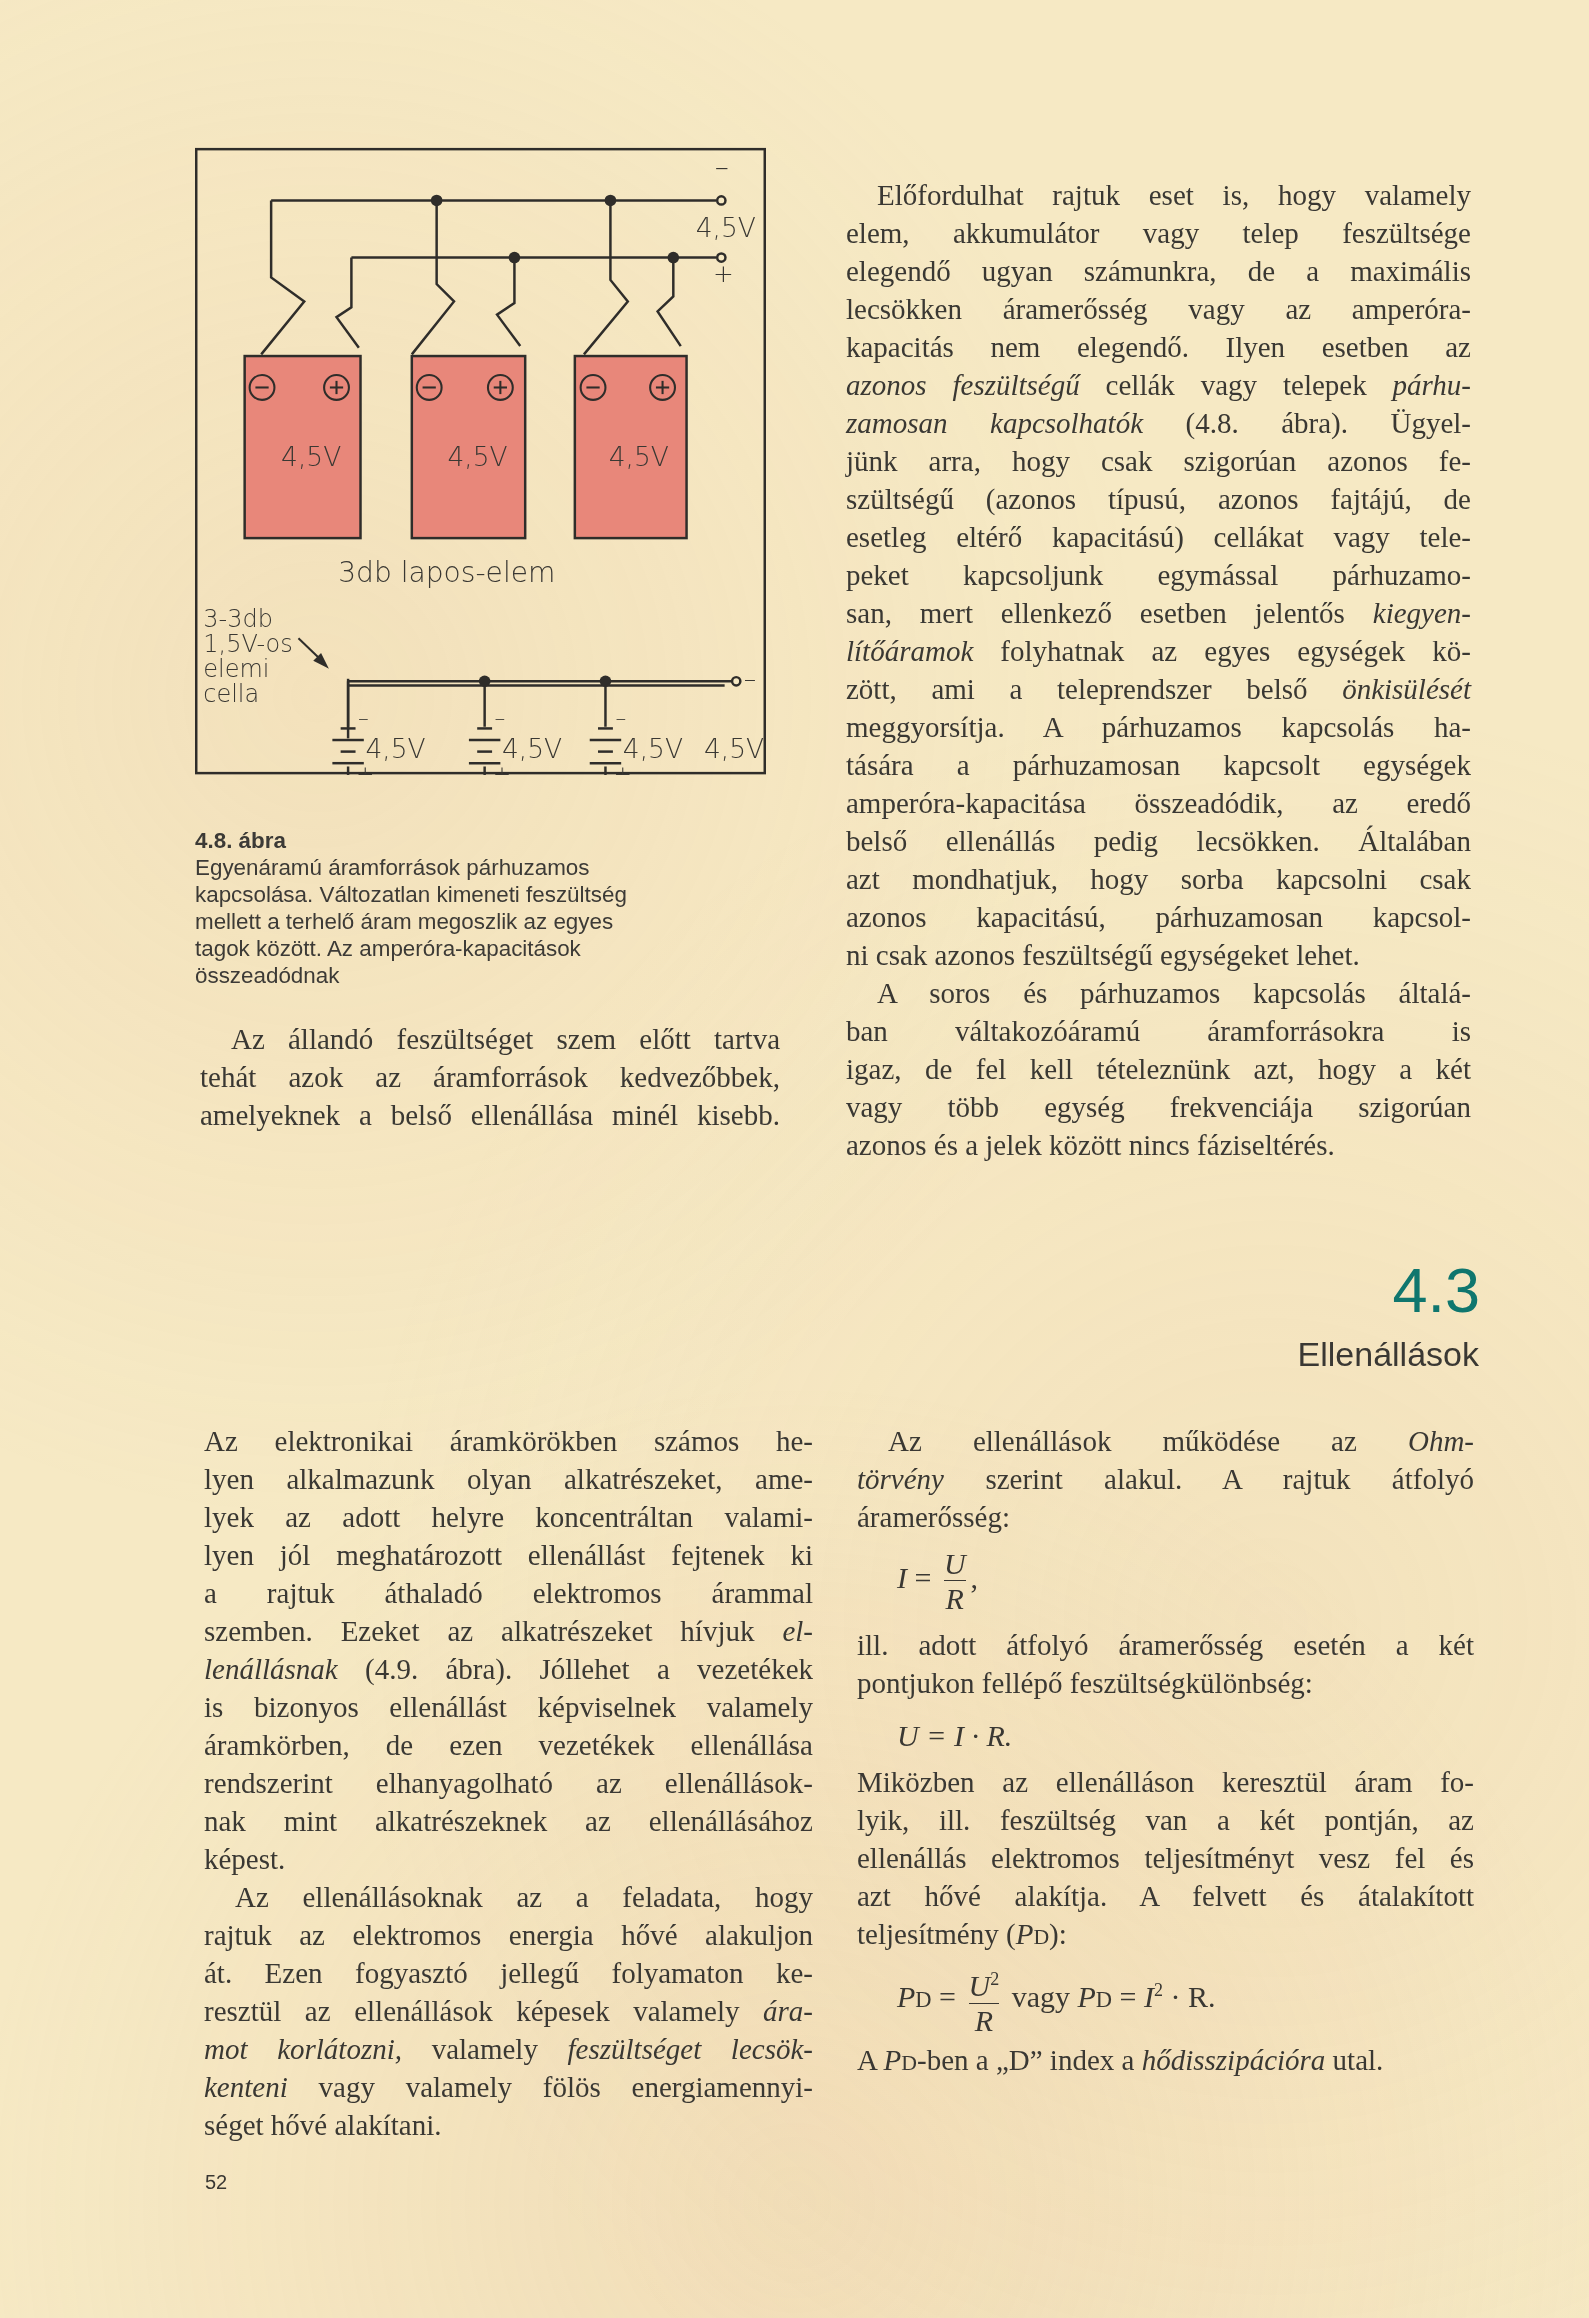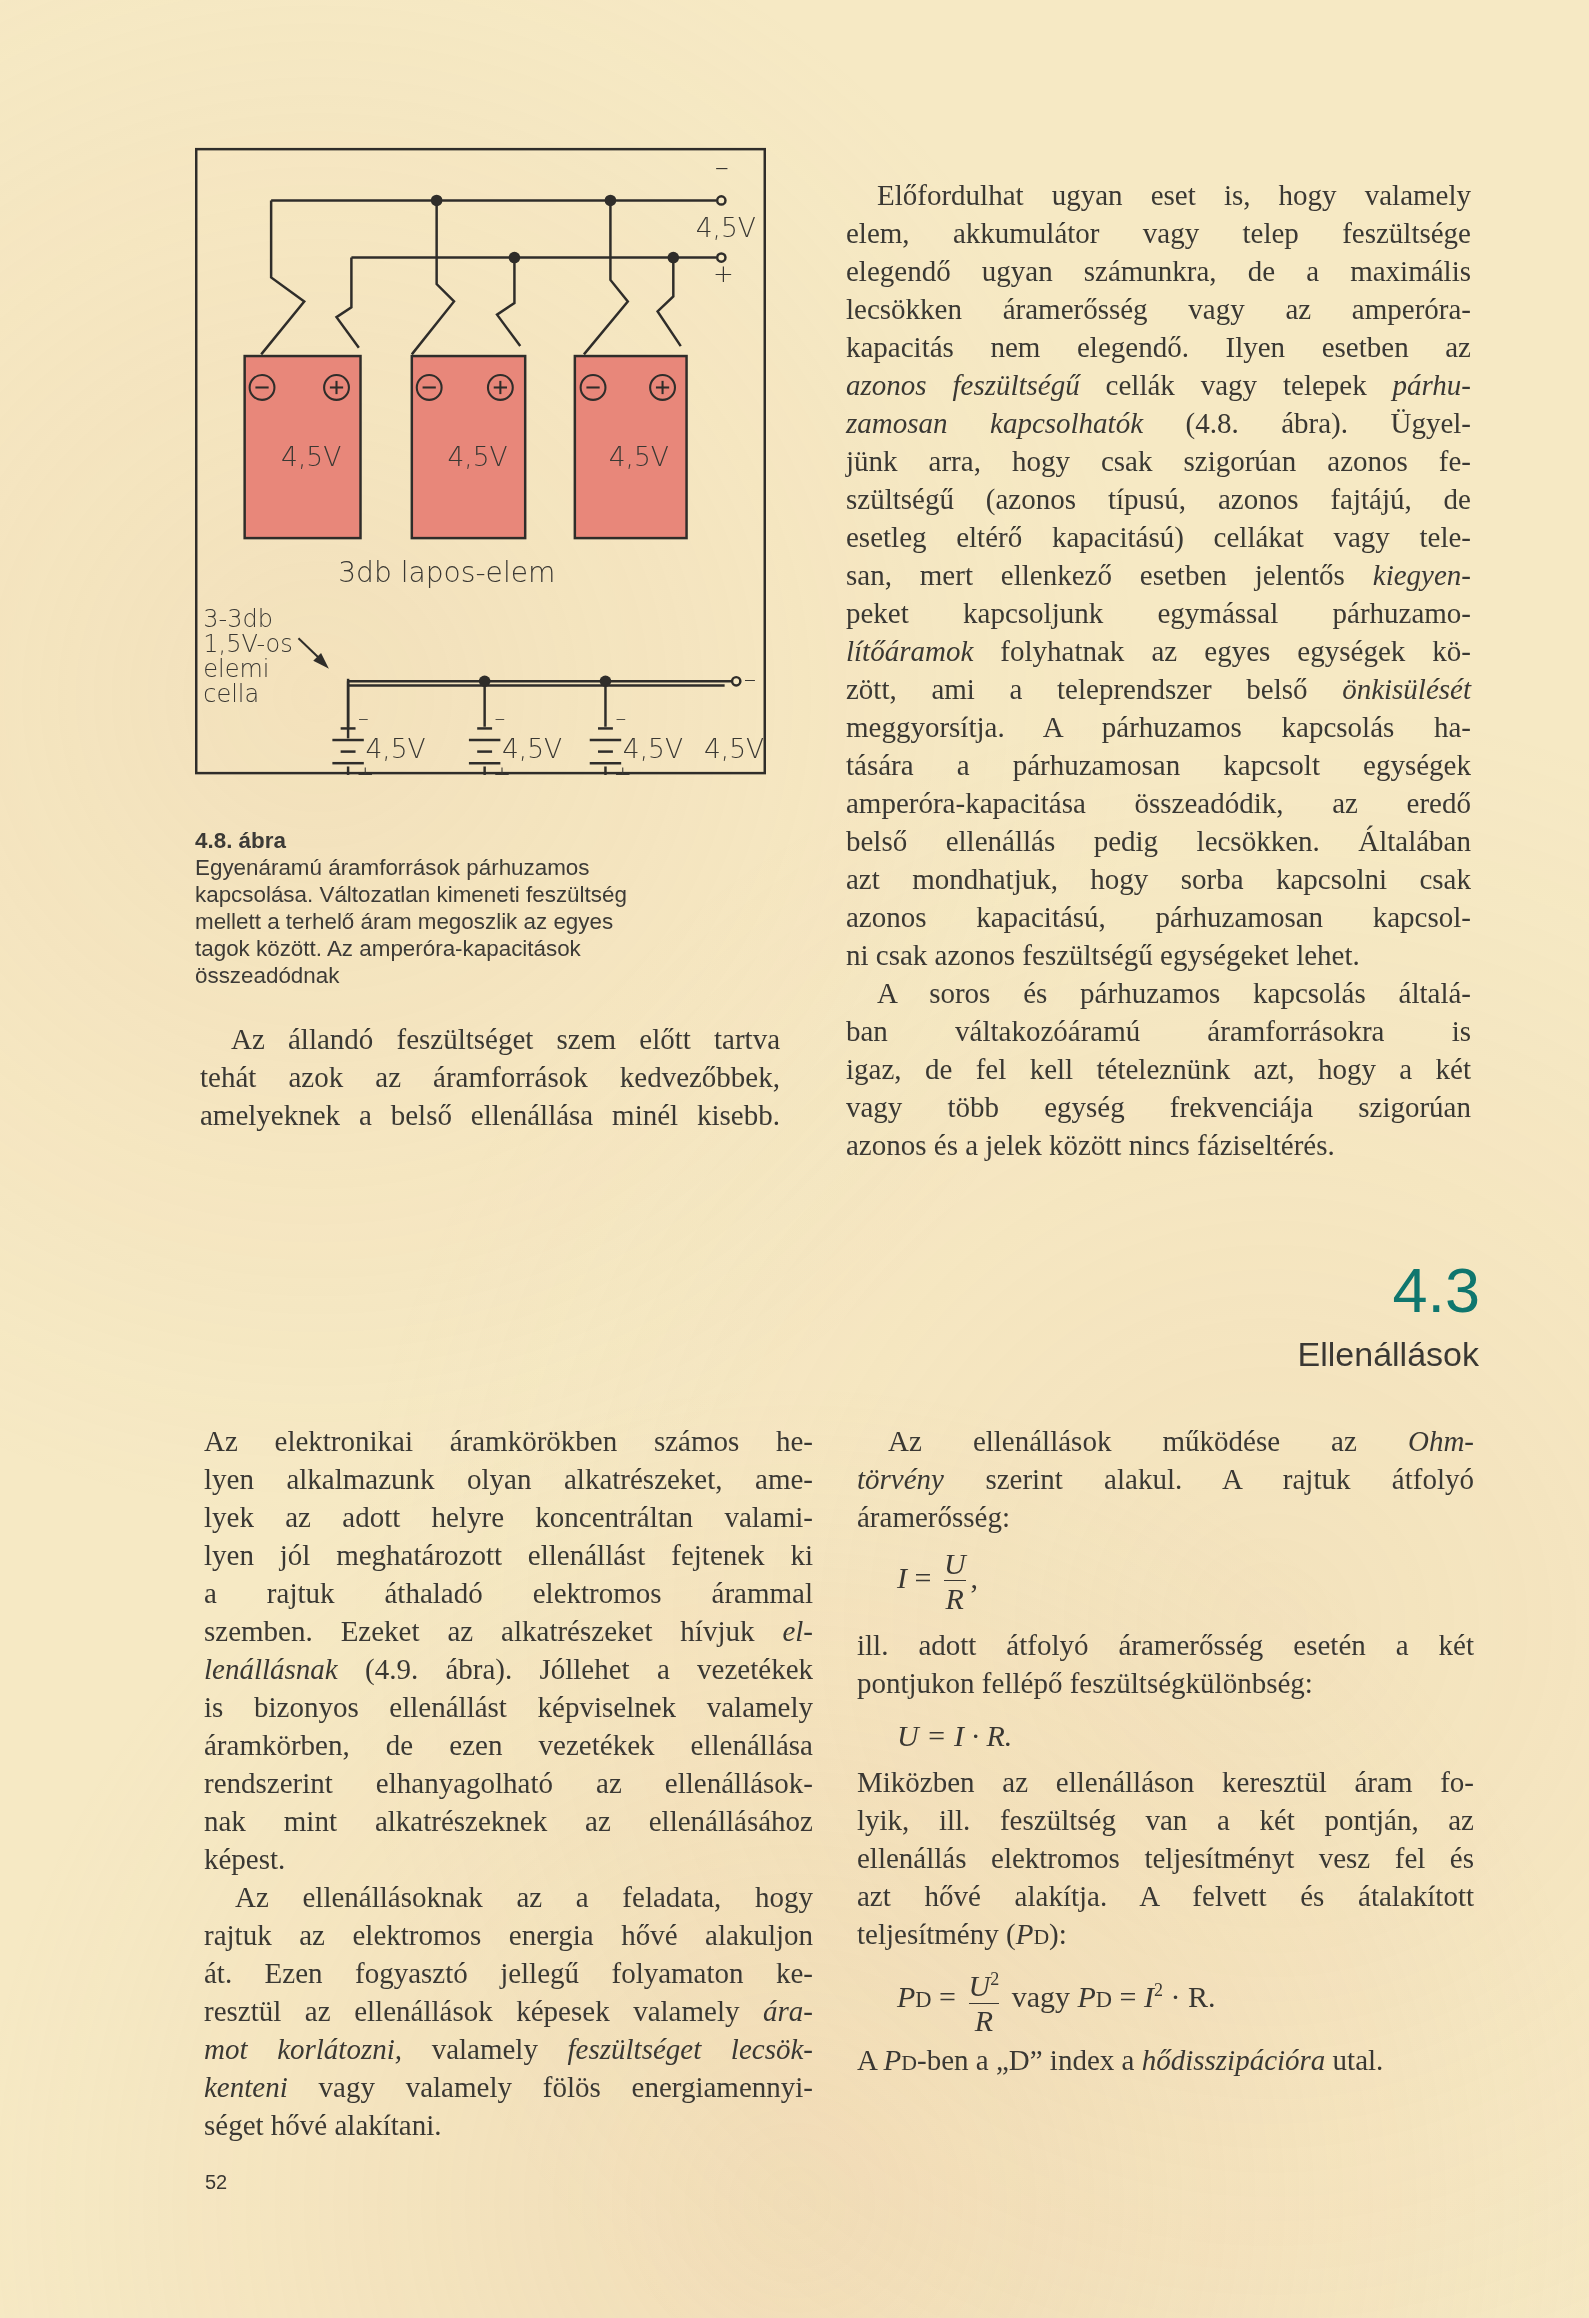--- a/index.html
+++ b/index.html
@@ -210,32 +210,32 @@
 </div>
 
 <div class="col body-text" style="left:200px; top:1020px; width:580px;">
   <span class="nowrap-line indent">Az állandó feszültséget szem előtt tartva</span>
   <span class="nowrap-line">tehát azok az áramforrások kedvezőbbek,</span>
   <span class="nowrap-line">amelyeknek a belső ellenállása minél kisebb.</span>
 </div>
 
 <div class="col body-text" id="right-top" style="left:846px; top:176px; width:625px;">
   <div>
-      <span class="nowrap-line indent">Előfordulhat ugyan eset is, hogy valamely</span>
+      <span class="nowrap-line indent">Előfordulhat rajtuk eset is, hogy valamely</span>
       <span class="nowrap-line">elem, akkumulátor vagy telep feszültsége</span>
       <span class="nowrap-line">elegendő ugyan számunkra, de a maximális</span>
       <span class="nowrap-line">lecsökken áramerősség vagy az amperóra-</span>
       <span class="nowrap-line">kapacitás nem elegendő. Ilyen esetben az</span>
       <span class="nowrap-line"><i>azonos feszültségű</i> cellák vagy telepek <i>párhu-</i></span>
       <span class="nowrap-line"><i>zamosan kapcsolhatók</i> (4.8. ábra). Ügyel-</span>
       <span class="nowrap-line">jünk arra, hogy csak szigorúan azonos fe-</span>
       <span class="nowrap-line">szültségű (azonos típusú, azonos fajtájú, de</span>
       <span class="nowrap-line">esetleg eltérő kapacitású) cellákat vagy tele-</span>
+      <span class="nowrap-line">peket kapcsoljunk egymással párhuzamo-</span>
       <span class="nowrap-line">san, mert ellenkező esetben jelentős <i>kiegyen-</i></span>
-      <span class="nowrap-line">peket kapcsoljunk egymással párhuzamo-</span>
       <span class="nowrap-line"><i>lítőáramok</i> folyhatnak az egyes egységek kö-</span>
       <span class="nowrap-line">zött, ami a teleprendszer belső <i>önkisülését</i></span>
       <span class="nowrap-line">meggyorsítja. A párhuzamos kapcsolás ha-</span>
       <span class="nowrap-line">tására a párhuzamosan kapcsolt egységek</span>
       <span class="nowrap-line">amperóra-kapacitása összeadódik, az eredő</span>
       <span class="nowrap-line">belső ellenállás pedig lecsökken. Általában</span>
       <span class="nowrap-line">azt mondhatjuk, hogy sorba kapcsolni csak</span>
       <span class="nowrap-line">azonos kapacitású, párhuzamosan kapcsol-</span>
       <span class="last-line">ni csak azonos feszültségű egységeket lehet.</span>
     </div>

